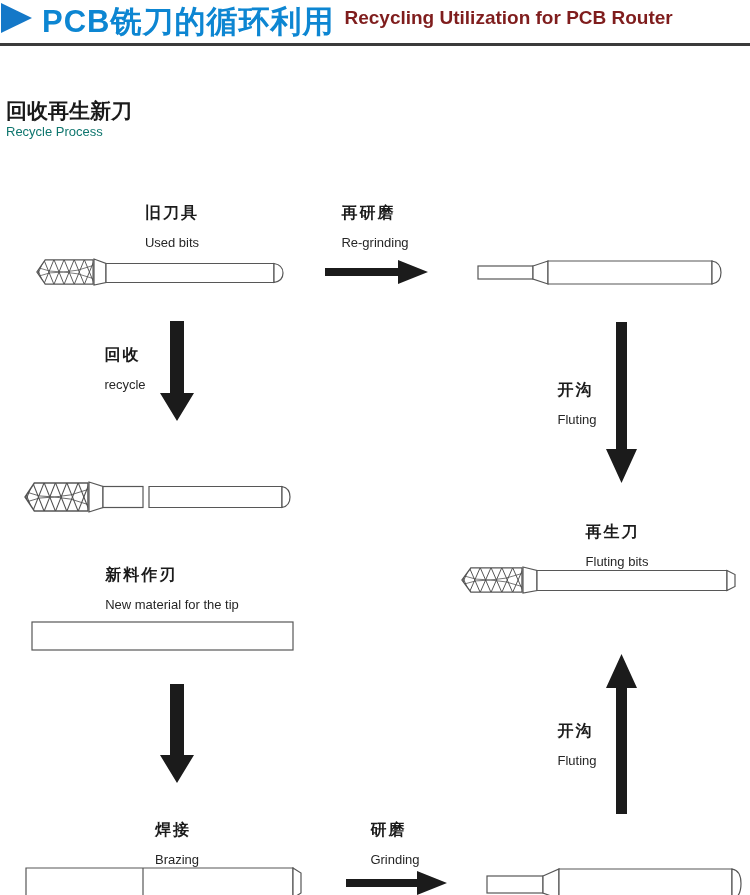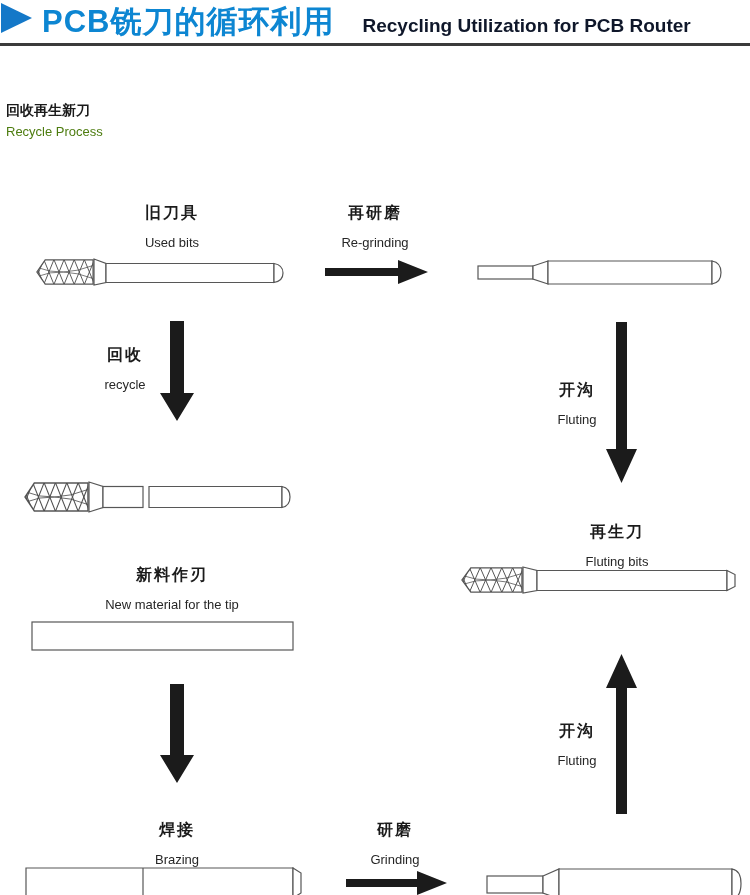--- a/index.html
+++ b/index.html
@@ -1,30 +1,30 @@
 <!DOCTYPE html>
 <html><head>
 <meta charset="utf-8">
 <style>
   html,body{margin:0;padding:0;background:#ffffff;}
   #page{
     position:relative;width:750px;height:895px;background:#ffffff;
     overflow:hidden;font-family:"Liberation Sans",sans-serif;
   }
   
-  #header-title-row{position:absolute;left:42px;top:2px;display:flex;align-items:flex-end;white-space:nowrap;}
+  #header-title-row{position:absolute;left:42px;top:2px;display:flex;align-items:flex-start;white-space:nowrap;}
   #header-title-zh{font-size:31px;font-weight:bold;color:#0d86d2;letter-spacing:1px;line-height:40px;}
-  #header-title-en{font-size:19px;color:#0f172a;margin-left:28px;line-height:32px;font-weight:bold;}
+  #header-title-en{font-size:19px;color:#7f1d1d;margin-left:10px;line-height:32px;font-weight:bold;}
   #header-arrow{position:absolute;left:1px;top:3px;}
   #divider{position:absolute;left:0;top:43px;width:750px;height:3px;background:#3b3b3b;}
   
-  #section-title-zh{position:absolute;left:6px;top:99px;font-size:14px;font-weight:bold;color:#1a1a1a;line-height:23px;}
-  #section-title-en{position:absolute;left:6px;top:124px;font-size:13px;color:#4d7c0f;line-height:15px;}
+  #section-title-zh{position:absolute;left:6px;top:99px;font-size:21px;font-weight:bold;color:#1a1a1a;line-height:23px;}
+  #section-title-en{position:absolute;left:6px;top:124px;font-size:13px;color:#0f766e;line-height:15px;}
   
-  .lbl{position:absolute;transform:translateX(-50%);text-align:center;white-space:nowrap;}
+  .lbl{position:absolute;transform:translateX(-50%);white-space:nowrap;}
   .lbl .zh{font-size:16px;font-weight:bold;color:#1b1b1b;letter-spacing:2px;line-height:20px;}
   .lbl .en{font-size:13px;color:#262626;line-height:16px;margin-top:12px;}
   
   .gfx{position:absolute;}
   .bit path,.bit rect{fill:#ffffff;stroke:#575757;stroke-width:1.2;}
   .bit line{stroke:#575757;stroke-width:1.2;}
   .arrow polygon{fill:#1b1b1b;stroke:none;}
 </style>
 </head>
 <body>

